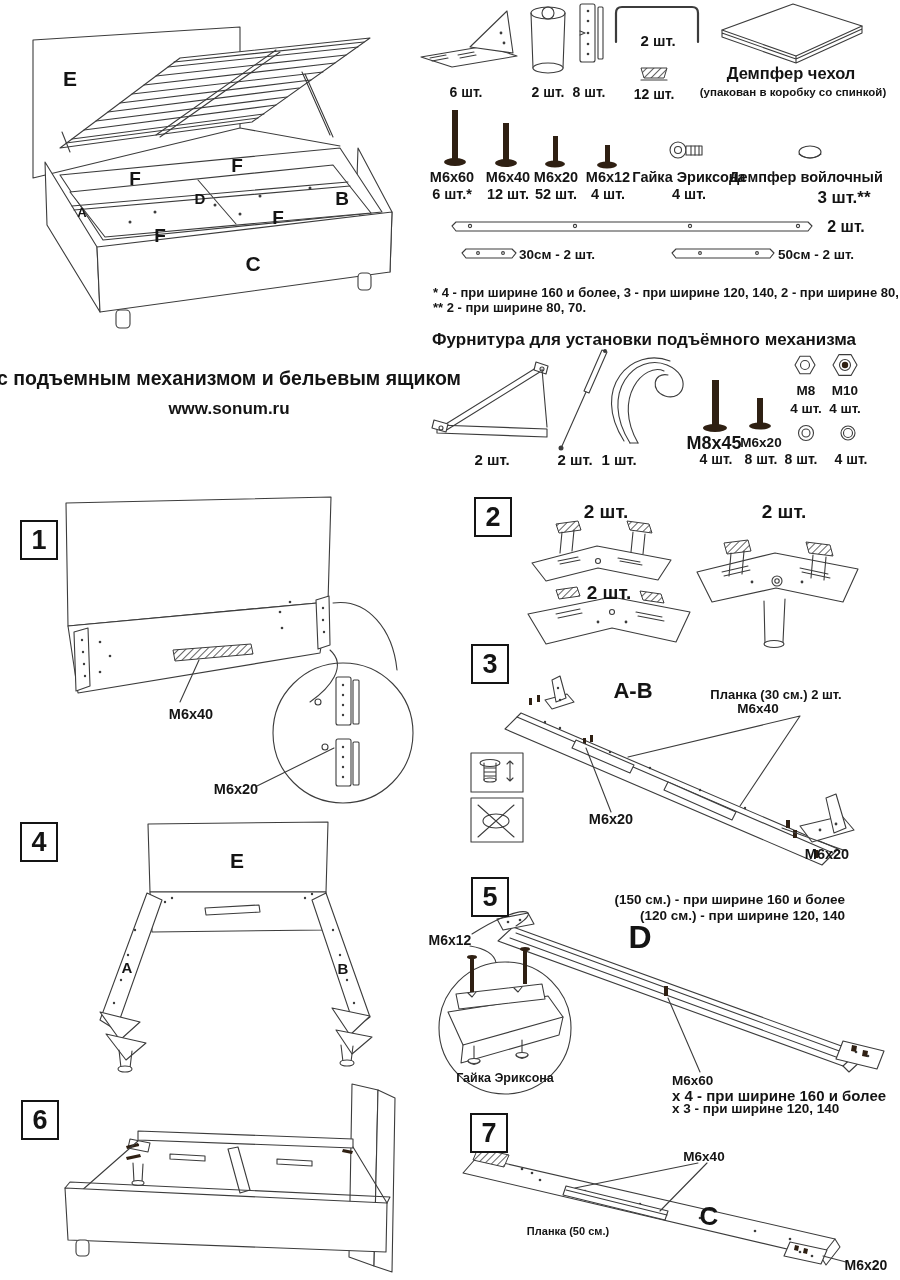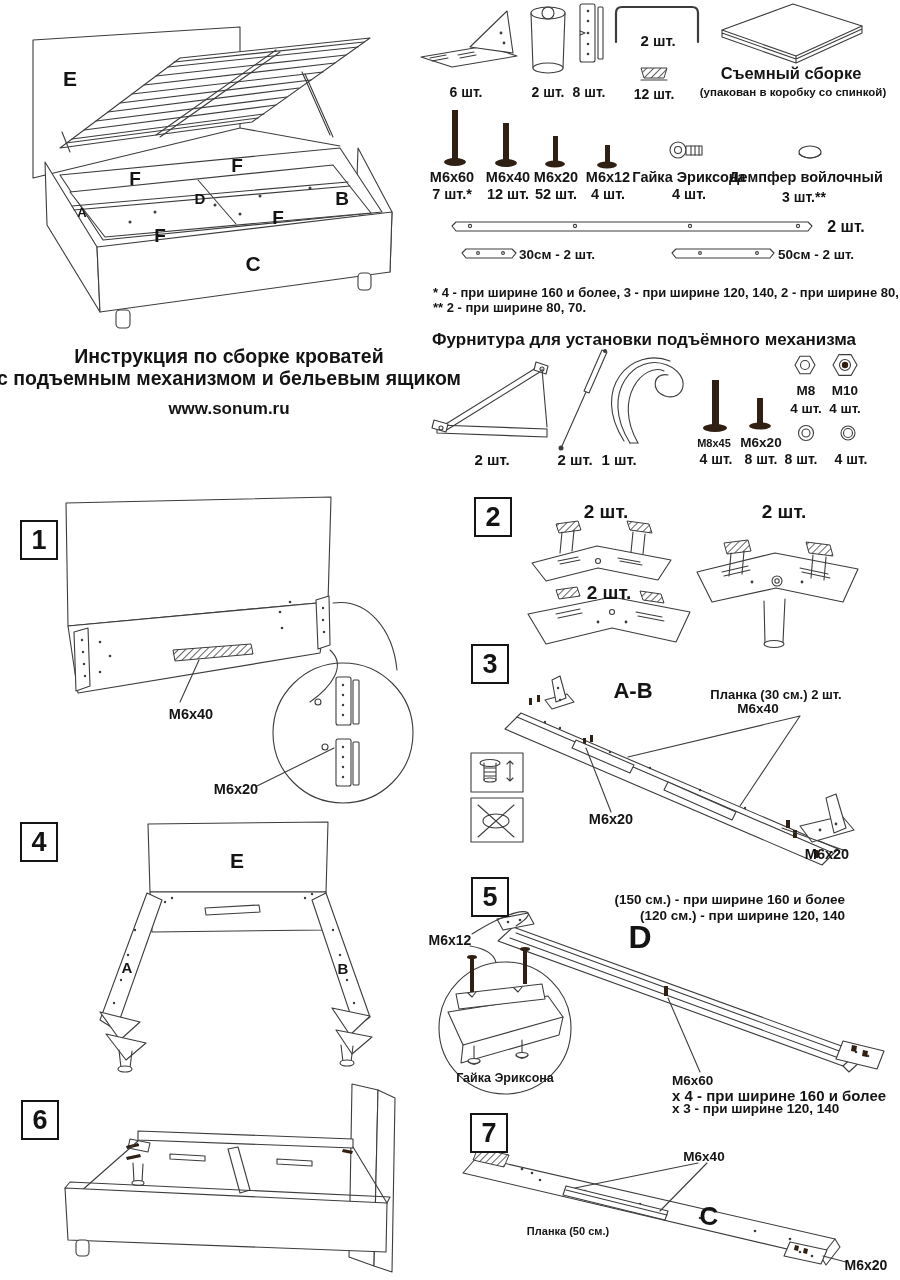--- a/index.html
+++ b/index.html
@@ -375,49 +375,48 @@
 <span class="lbl" style="left:278px;top:217px;font-size:19px">F</span>
 <span class="lbl" style="left:342px;top:198px;font-size:19px">B</span>
 <span class="lbl" style="left:82px;top:212px;font-size:13px">A</span>
 <span class="lbl" style="left:253px;top:263px;font-size:21px">C</span>
 
 <span class="lbl" style="left:466px;top:92px;font-size:14px">6 шт.</span>
 <span class="lbl" style="left:548px;top:92px;font-size:14px">2 шт.</span>
 <span class="lbl" style="left:589px;top:92px;font-size:14px">8 шт.</span>
 <span class="lbl" style="left:658px;top:40px;font-size:15px">2 шт.</span>
 <span class="lbl" style="left:654px;top:94px;font-size:14px">12 шт.</span>
-<span class="lbl" style="left:791px;top:73px;font-size:16.5px">Съемный сборке</span>
+<span class="lbl" style="left:791px;top:73px;font-size:16.5px">Демпфер чехол</span>
 <span class="lbl" style="left:793px;top:93px;font-size:11.5px">(упакован в коробку со спинкой)</span>
 <span class="lbl" style="left:452px;top:177px;font-size:14.5px">M6x60</span>
 <span class="lbl" style="left:508px;top:177px;font-size:14.5px">M6x40</span>
 <span class="lbl" style="left:556px;top:177px;font-size:14.5px">M6x20</span>
 <span class="lbl" style="left:608px;top:177px;font-size:14.5px">M6x12</span>
 <span class="lbl" style="left:689px;top:177px;font-size:14.5px">Гайка Эриксона</span>
 <span class="lbl" style="left:806px;top:177px;font-size:14.5px">Демпфер войлочный</span>
-<span class="lbl" style="left:452px;top:194px;font-size:14.5px">7 шт.*</span>
+<span class="lbl" style="left:452px;top:194px;font-size:14.5px">6 шт.*</span>
 <span class="lbl" style="left:508px;top:194px;font-size:14.5px">12 шт.</span>
 <span class="lbl" style="left:556px;top:194px;font-size:14.5px">52 шт.</span>
 <span class="lbl" style="left:608px;top:194px;font-size:14.5px">4 шт.</span>
 <span class="lbl" style="left:689px;top:194px;font-size:14.5px">4 шт.</span>
-<span class="lbl" style="left:804px;top:197px;font-size:14px">3 шт.**</span>
+<span class="lbl" style="left:844px;top:197px;font-size:17px">3 шт.**</span>
 <span class="lbl" style="left:846px;top:227px;font-size:16px">2 шт.</span>
 <span class="lbl" style="left:557px;top:255px;font-size:13.5px">30см - 2 шт.</span>
 <span class="lbl" style="left:816px;top:255px;font-size:13.5px">50см - 2 шт.</span>
 <span class="lblL" style="left:433px;top:292px;font-size:13px">* 4 - при ширине 160 и более, 3 - при ширине 120, 140, 2 - при ширине 80, 90.</span>
 <span class="lblL" style="left:433px;top:307px;font-size:13px">** 2 - при ширине 80, 70.</span>
 
-<span class="lbl" style="left:229px;top:357px;font-size:19.5px">Инструкция по сборке кроватей</span>
 <span class="lbl" style="left:229px;top:379px;font-size:19.5px">с подъемным механизмом и бельевым ящиком</span>
 <span class="lbl" style="left:229px;top:408px;font-size:17px">www.sonum.ru</span>
 
 <span class="lbl" style="left:644px;top:339px;font-size:17px">Фурнитура для установки подъёмного механизма</span>
 <span class="lbl" style="left:492px;top:459px;font-size:15px">2 шт.</span>
 <span class="lbl" style="left:575px;top:459px;font-size:15px">2 шт.</span>
 <span class="lbl" style="left:619px;top:459px;font-size:15px">1 шт.</span>
-<span class="lbl" style="left:714px;top:443px;font-size:11px">M8x45</span>
+<span class="lbl" style="left:714px;top:443px;font-size:18px">M8x45</span>
 <span class="lbl" style="left:716px;top:459px;font-size:14px">4 шт.</span>
 <span class="lbl" style="left:761px;top:443px;font-size:13.5px">M6x20</span>
 <span class="lbl" style="left:761px;top:459px;font-size:14px">8 шт.</span>
 <span class="lbl" style="left:806px;top:391px;font-size:13.5px">M8</span>
 <span class="lbl" style="left:806px;top:409px;font-size:13.5px">4 шт.</span>
 <span class="lbl" style="left:845px;top:391px;font-size:13.5px">M10</span>
 <span class="lbl" style="left:845px;top:409px;font-size:13.5px">4 шт.</span>
 <span class="lbl" style="left:801px;top:459px;font-size:14px">8 шт.</span>
 <span class="lbl" style="left:851px;top:459px;font-size:14px">4 шт.</span>
 

